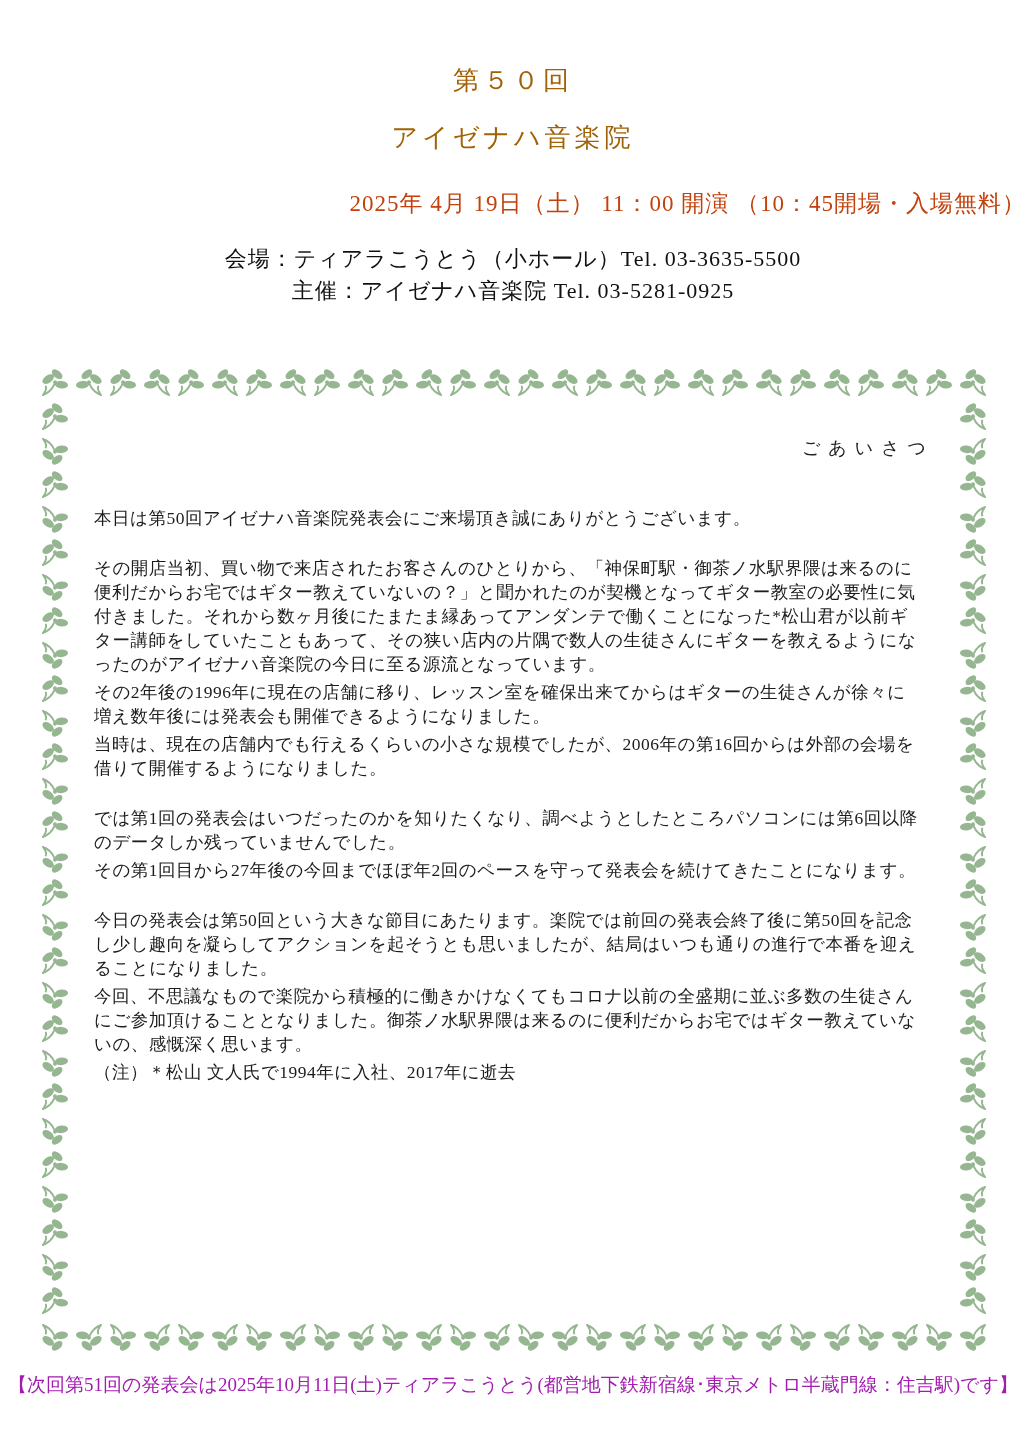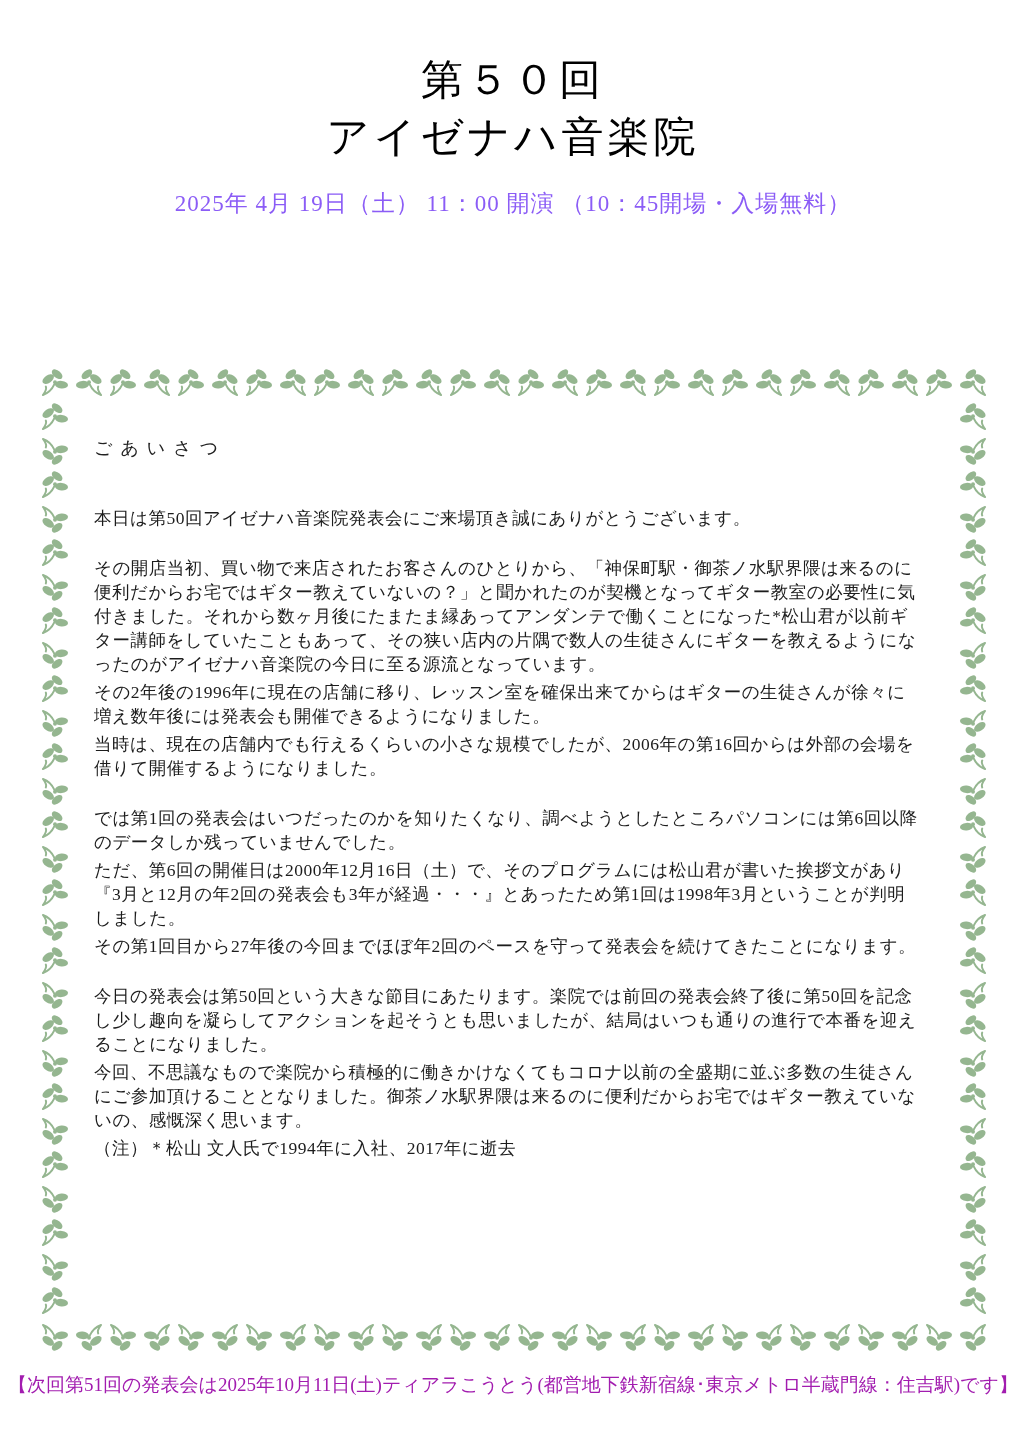--- a/index.html
+++ b/index.html
@@ -7,31 +7,31 @@
     position:relative;
     width:1026px;height:1452px;
     background:#ffffff;
     font-family:"Liberation Serif","DejaVu Serif",serif;
     color:#1c1c1c;
     overflow:hidden;
   }
   
   .title-block{padding-top:52px;text-align:center;}
   .title-line{
-    font-size:42px;
+    font-size:26px;
     letter-spacing:4px;
     line-height:57px;
-    color:#000000;
+    color:#a16207;
   }
   .date-line{
     margin-top:22px;
-    text-align:center;
+    text-align:right;
     font-size:23px;
     letter-spacing:1px;
-    color:#8b5cf6;
+    color:#c2410c;
   }
   .venue-block{margin-top:24px;text-align:center;}
   .venue-line{
     font-size:22px;
     line-height:32px;
     letter-spacing:1px;
     color:#111;
   }
   
   .frame{
@@ -53,21 +53,21 @@
   .b-right .motif svg{transform:scaleX(-1);}
   .b-right .motif:nth-child(even) svg{transform:scale(-1,-1);}
   .frame-content{
     position:absolute;
     inset:34px;
     padding:6px 22px 0 22px;
     box-sizing:border-box;
   }
   .greeting-heading{
     margin:30px 0 46px 0;
-    text-align:left;
+    text-align:right;
     font-size:18px;
     font-weight:normal;
     letter-spacing:8px;
     color:#222;
   }
   .para-group{margin:0 16px 26px 0;}
   .para-group p{
     margin:0 0 4px 0;
     font-size:17.5px;
     line-height:24px;
@@ -92,20 +92,24 @@
 
 <div class="page">
 
   <header class="title-block">
     <div class="title-line">第５０回</div>
     <div class="title-line">アイゼナハ音楽院</div>
   </header>
 
   <div class="date-line">2025年 4月 19日（土） 11：00 開演 （10：45開場・入場無料）</div>
 
+  <div class="venue-block">
+    <div class="venue-line">会場：ティアラこうとう（小ホール）Tel.  03-3635-5500</div>
+    <div class="venue-line">主催：アイゼナハ音楽院 Tel.  03-5281-0925</div>
+  </div>
 
   <section class="frame">
     <div class="border-strip b-top">
   <span class="motif">
     <svg width="34" height="34" viewBox="0 0 24 24" aria-hidden="true">
       <g fill="#95b690" stroke="none">
         <ellipse cx="7.2" cy="9.2" rx="4.6" ry="2.7" transform="rotate(-35 7.2 9.2)"></ellipse>
         <ellipse cx="13.5" cy="5.8" rx="4.4" ry="2.6" transform="rotate(40 13.5 5.8)"></ellipse>
         <ellipse cx="16.6" cy="13.2" rx="4.6" ry="2.7" transform="rotate(5 16.6 13.2)"></ellipse>
         <circle cx="12" cy="11.5" r="1.4"></circle>
@@ -1432,21 +1436,20 @@
           <div class="para-group">
             <p>本日は第50回アイゼナハ音楽院発表会にご来場頂き誠にありがとうございます。</p>
           </div>
           <div class="para-group">
             <p>その開店当初、買い物で来店されたお客さんのひとりから、「神保町駅・御茶ノ水駅界隈は来るのに便利だからお宅ではギター教えていないの？」と聞かれたのが契機となってギター教室の必要性に気付きました。それから数ヶ月後にたまたま縁あってアンダンテで働くことになった*松山君が以前ギター講師をしていたこともあって、その狭い店内の片隅で数人の生徒さんにギターを教えるようになったのがアイゼナハ音楽院の今日に至る源流となっています。</p>
             <p>その2年後の1996年に現在の店舗に移り、レッスン室を確保出来てからはギターの生徒さんが徐々に増え数年後には発表会も開催できるようになりました。</p>
             <p>当時は、現在の店舗内でも行えるくらいの小さな規模でしたが、2006年の第16回からは外部の会場を借りて開催するようになりました。</p>
           </div>
           <div class="para-group">
             <p>では第1回の発表会はいつだったのかを知りたくなり、調べようとしたところパソコンには第6回以降のデータしか残っていませんでした。</p>
-            <p>ただ、第6回の開催日は2000年12月16日（土）で、そのプログラムには松山君が書いた挨拶文があり『3月と12月の年2回の発表会も3年が経過・・・』とあったため第1回は1998年3月ということが判明しました。</p>
             <p>その第1回目から27年後の今回までほぼ年2回のペースを守って発表会を続けてきたことになります。</p>
           </div>
           <div class="para-group">
             <p>今日の発表会は第50回という大きな節目にあたります。楽院では前回の発表会終了後に第50回を記念し少し趣向を凝らしてアクションを起そうとも思いましたが、結局はいつも通りの進行で本番を迎えることになりました。</p>
             <p>今回、不思議なもので楽院から積極的に働きかけなくてもコロナ以前の全盛期に並ぶ多数の生徒さんにご参加頂けることとなりました。御茶ノ水駅界隈は来るのに便利だからお宅ではギター教えていないの、感慨深く思います。</p>
             <p>（注）＊松山 文人氏で1994年に入社、2017年に逝去</p>
           </div>
         </div>
     </div>
   </section>

